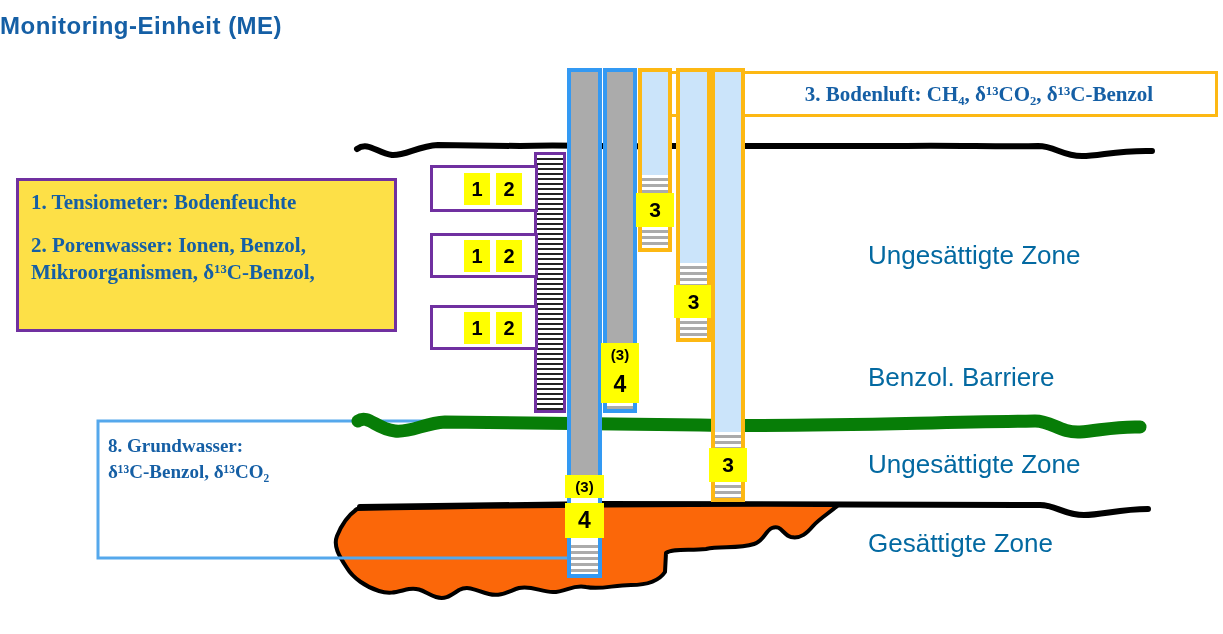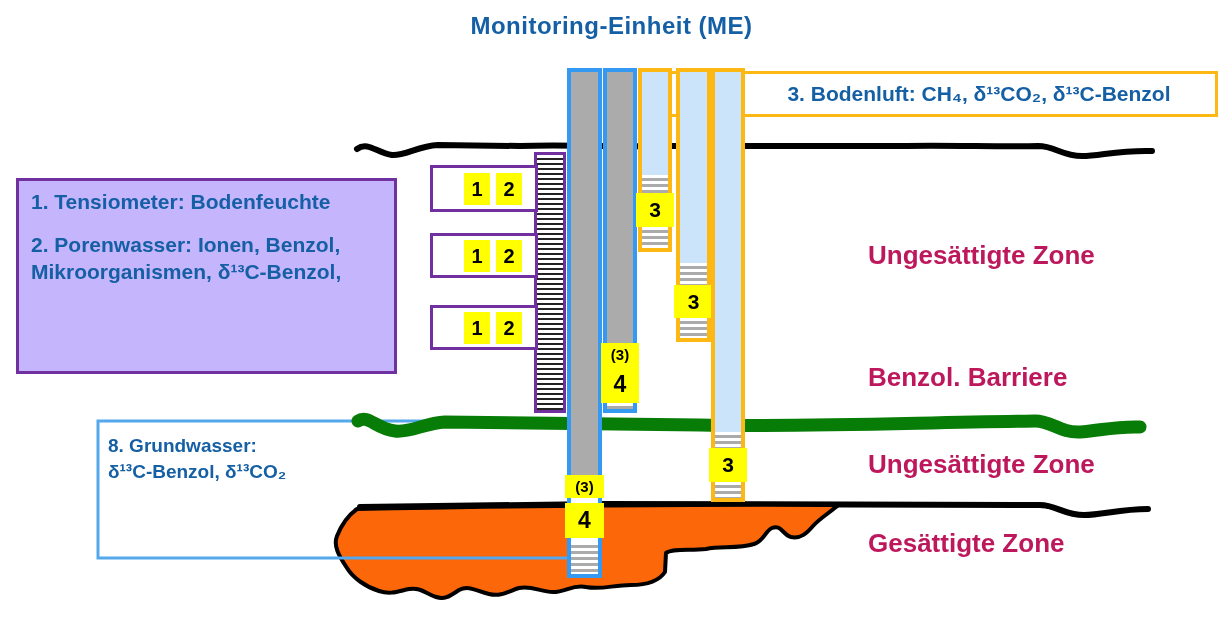--- a/index.html
+++ b/index.html
@@ -4,28 +4,28 @@
 <style>
   html,body{margin:0;padding:0;background:#fff;}
   #stage{
     position:relative;width:1223px;height:634px;background:#fff;overflow:hidden;
     font-family:"Liberation Sans","DejaVu Sans",sans-serif;
   }
   #stage *{box-sizing:border-box;}
   .abs{position:absolute;}
   svg{position:absolute;left:0;top:0;pointer-events:none;}
   .title{
-    left:0;top:12px;width:1223px;text-align:center;
+    left:0;top:12px;width:1223px;
     font-size:24px;font-weight:bold;color:#155FA5;letter-spacing:.5px;
   }
-  .zone-label{font-size:26px;font-weight:bold;color:#be185d;left:868px;white-space:nowrap;}
-  .legend-text{color:#155FA5;font-weight:bold;white-space:nowrap;}
+  .zone-label{font-size:26px;font-weight:normal;color:#0369a1;left:868px;white-space:nowrap;}
+  .legend-text{color:#155FA5;font-weight:bold;white-space:nowrap;font-family:Liberation Serif, serif;}
   .box12{
-    left:16px;top:178px;width:381px;height:196px;z-index:1;
-    background:#c4b5fd;border:3px solid #7030A0;padding:9px 0 16px 12px;
+    left:16px;top:178px;width:381px;height:154px;z-index:1;
+    background:#fde047;border:3px solid #7030A0;padding:9px 0 16px 12px;
   }
   .box12 .l1{font-size:21px;margin-bottom:17px;}
   .box12 .ln{font-size:21px;line-height:27px;}
   .box3{
     left:640px;top:71px;width:578px;height:46px;z-index:1;
     background:#fff;border:3px solid #FDB813;
     display:flex;align-items:center;justify-content:center;
     padding-left:100px;font-size:21px;
   }
   .box4text{left:108px;top:433px;z-index:3;font-size:19px;line-height:26px;}

